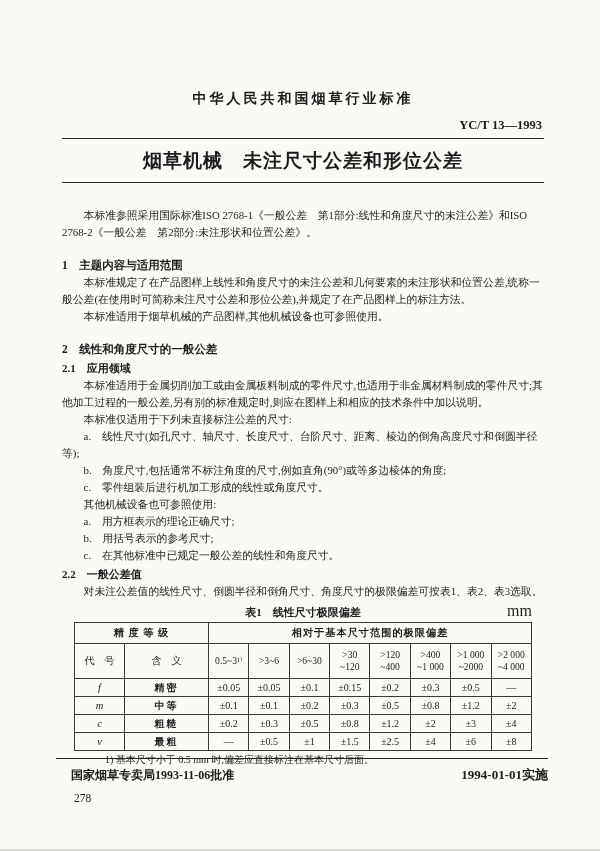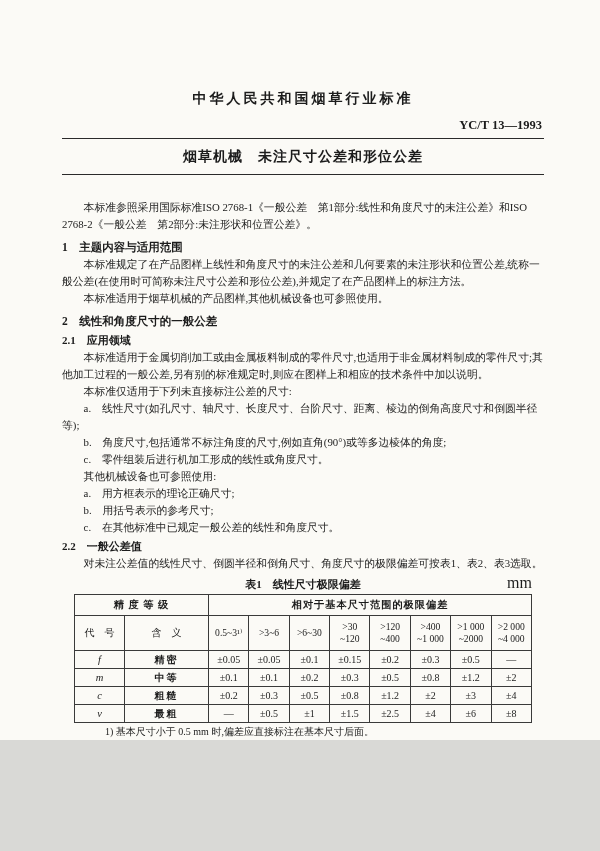--- a/index.html
+++ b/index.html
@@ -1,36 +1,36 @@
 <!DOCTYPE html>
 <html><head>
 <meta charset="utf-8">
 <style>
   html,body { margin:0; padding:0; background:#d9d9d6; }
   .page {
     position:relative;
-    width:600px; height:740px;
+    width:600px; height:849px;
     margin:0 auto;
     background:#fbfaf6;
     color:#1c1c1c;
     font-family:"Liberation Serif","DejaVu Serif",serif;
     box-sizing:border-box;
     overflow:hidden;
     box-shadow:0 0 6px rgba(0,0,0,.25);
   }
   .content { padding:90px 56px 0 62px; }
 
   .std-class { text-align:center; font-size:14px; font-weight:700; letter-spacing:3px; }
   .std-code  { text-align:right; font-size:12.5px; font-weight:600; margin-top:10px; padding-right:2px; }
   .rule { border-top:1.6px solid #2a2a2a; height:0; margin-top:5px; }
-  .doc-title { text-align:center; font-size:14px; font-weight:700; letter-spacing:1px; margin:9px 0 8px; }
+  .doc-title { text-align:center; font-size:19px; font-weight:700; letter-spacing:1px; margin:9px 0 8px; }
 
   .para { margin:0; font-size:10.8px; line-height:17px; text-indent:2em; }
   .intro { margin-top:24px; }
-  .sec    { margin:6px 0 0; font-size:11.5px; font-weight:700; line-height:17px; }
+  .sec    { margin:16px 0 0; font-size:11.5px; font-weight:700; line-height:17px; }
   .subsec { margin:2px 0 0; font-size:11px;  font-weight:700; line-height:17px; }
 
   .caption-row { position:relative; text-align:center; margin:5px 12px 2px; font-size:11px; }
   .tcap { font-weight:700; }
   .tunit { position:absolute; right:0; bottom:0; font-size:16px; font-weight:400; }
 
   table { border-collapse:collapse; table-layout:fixed; width:calc(100% - 24px); margin:0 12px; font-size:10px; }
   th,td { border:1px solid #3a3a3a; text-align:center; padding:1px 0; vertical-align:middle; font-weight:400; }
   tr.hrow1 th { height:18px; font-weight:700; font-size:10.2px; letter-spacing:1px; }
   tr.hrow2 th { height:32px; }

